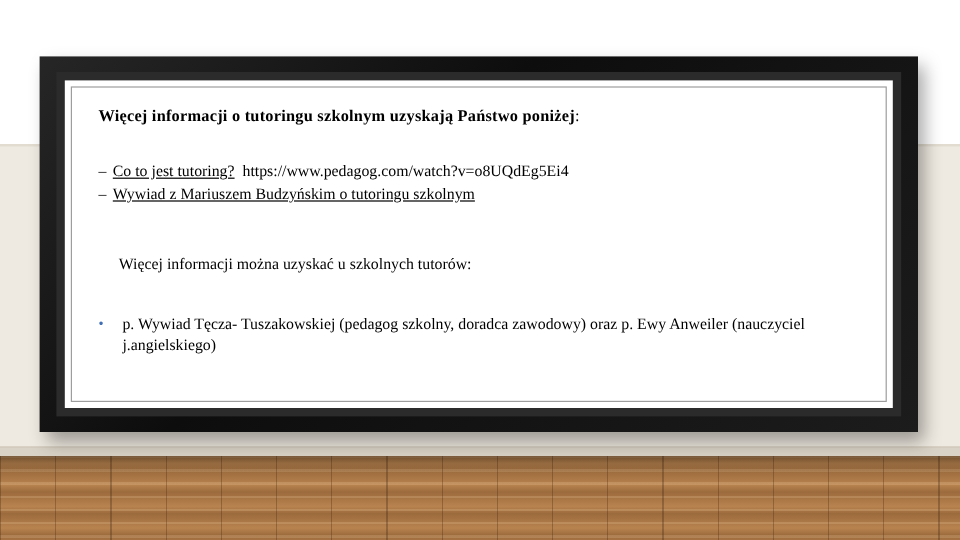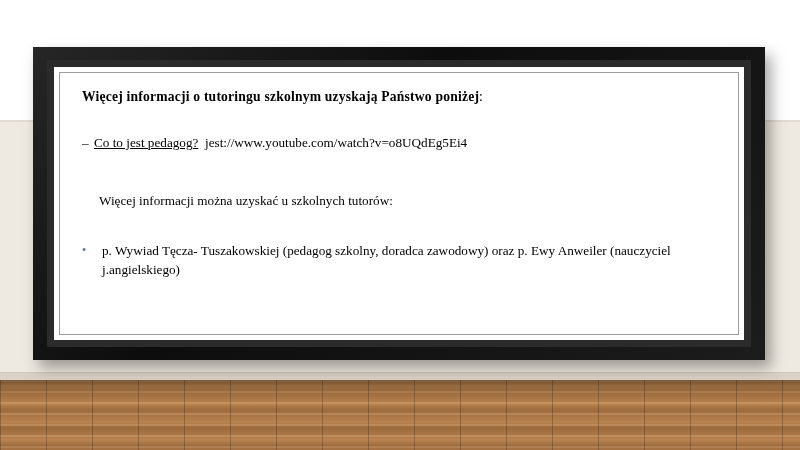--- a/index.html
+++ b/index.html
@@ -215,22 +215,23 @@
 
     <div class="canvas">
       <div class="canvas-border"></div>
 
       <div class="content">
 
         <p class="heading"><span>Więcej informacji o tutoringu szkolnym uzyskają Państwo poniżej</span><span class="tail">:</span></p>
 
         <div class="spacer-lg"></div>
 
-        <p class="dash-line"><span class="dash">–</span><span class="link-underline">Co to jest pedagog?</span><span>&nbsp;&nbsp;</span><span class="plain-url">jest://www.youtube.com/watch?v=o8UQdEg5Ei4</span></p>
-
+        <p class="dash-line"><span class="dash">–</span><span class="link-underline">Co to jest tutoring?</span><span>&nbsp;&nbsp;</span><span class="plain-url">https://www.pedagog.com/watch?v=o8UQdEg5Ei4</span></p>
+
+        <p class="dash-line"><span class="dash">–</span><span class="link-underline">Wywiad z Mariuszem Budzyńskim o tutoringu szkolnym</span></p>
 
         <div class="spacer-md"></div>
 
         <p class="para">Więcej informacji można uzyskać u szkolnych tutorów:</p>
 
         <div class="spacer-sm"></div>
 
         <div class="bullet-row">
           <span class="bullet-dot">•</span>
           <span class="bullet-text">p. Wywiad Tęcza- Tuszakowskiej (pedagog szkolny, doradca zawodowy) oraz p. Ewy Anweiler (nauczyciel j.angielskiego)</span>

